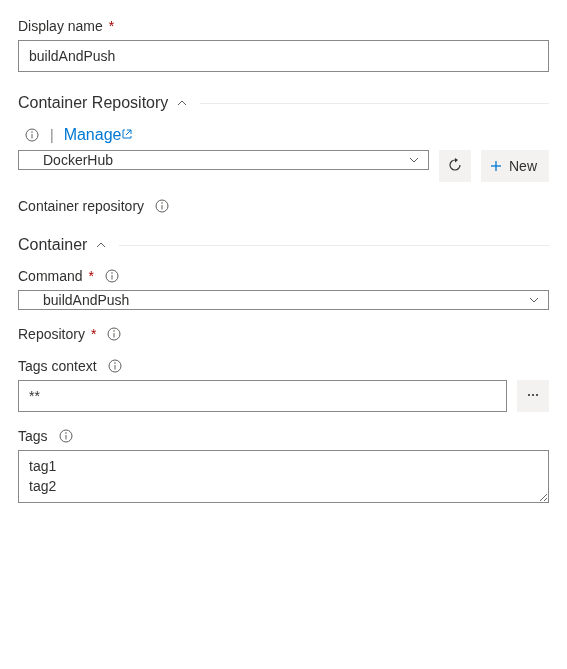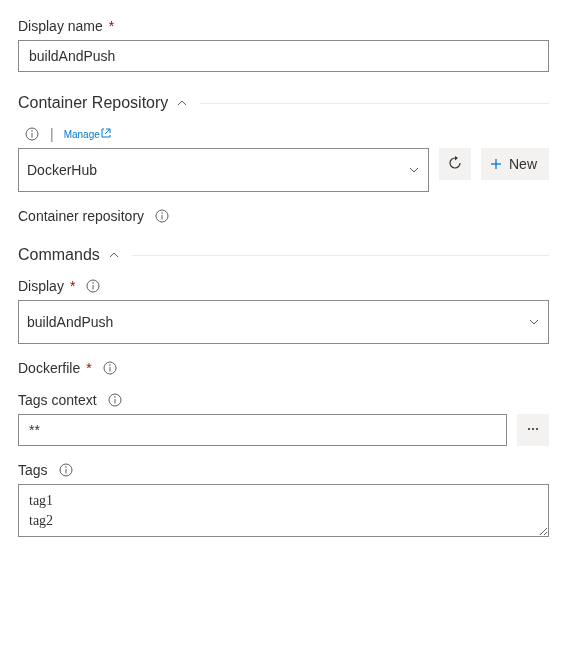--- a/index.html
+++ b/index.html
@@ -65,36 +65,36 @@
     .inline-sep {
       color: #8a8886;
       margin: 0 6px;
     }
     .manage-link {
       display: inline-flex;
       align-items: center;
       gap: 0;
       color: #0078d4;
       text-decoration: none;
-      font-size: 10px;
+      font-size: 16px;
       cursor: pointer;
     }
     .row-flex {
       display: flex;
       gap: 10px;
       align-items: stretch;
     }
     .dropdown {
       position: relative;
       display: flex;
       align-items: center;
-      height: 44px;
+      height: 20px;
       border: 1px solid #8a8886;
       background: #ffffff;
-      padding: 0 30px 0 8px;
+      padding: 0 30px 0 24px;
       font-size: 14px;
       color: #323130;
       cursor: pointer;
       flex: 1;
       min-width: 0;
     }
     .dropdown .caret {
       position: absolute;
       right: 8px;
       top: 50%;
@@ -136,21 +136,21 @@
       border: none;
       cursor: pointer;
     }
     .textarea {
       width: 100%;
       min-height: 52px;
       padding: 6px 10px;
       border: 1px solid #8a8886;
       background: #ffffff;
       font-size: 14px;
-      font-family: Liberation Serif, serif;
+      font-family: Liberation Sans, sans-serif;
       color: #323130;
       resize: vertical;
       outline: none;
       line-height: 1.4;
     }
     .spacer-top { margin-top: 14px; }
     .dropdown-full { width: 100%; }
     .svg-stroke { stroke: #605e5c; fill: none; stroke-width: 1; }
   </style>
 </head>
@@ -231,32 +231,32 @@
       <svg width="14" height="14" viewBox="0 0 14 14">
           <circle class="svg-stroke" cx="7" cy="7" r="6"></circle>
           <circle cx="7" cy="4" r="0.8" fill="#605e5c"></circle>
           <line class="svg-stroke" x1="7" y1="6" x2="7" y2="10.5"></line>
         </svg>
     </span>
   </div>
 </div>
 
 <div class="section-header">
-  <span>Commands</span>
+  <span>Container</span>
   <span class="chevron">
     <svg width="12" height="12" viewBox="0 0 12 12">
         <path class="svg-stroke" d="M2 8 L6 4 L10 8"></path>
       </svg>
   </span>
   <span class="rule"></span>
 </div>
 
 <div class="field-row">
   <div class="label-row">
-    <span>Display</span>
+    <span>Command</span>
     <span class="required">*</span>
     <span class="info-icon">
       <svg width="14" height="14" viewBox="0 0 14 14">
           <circle class="svg-stroke" cx="7" cy="7" r="6"></circle>
           <circle cx="7" cy="4" r="0.8" fill="#605e5c"></circle>
           <line class="svg-stroke" x1="7" y1="6" x2="7" y2="10.5"></line>
         </svg>
     </span>
   </div>
   <div class="dropdown dropdown-full">
@@ -264,21 +264,21 @@
     <span class="caret">
       <svg width="12" height="12" viewBox="0 0 12 12">
           <path class="svg-stroke" d="M2 4 L6 8 L10 4"></path>
         </svg>
     </span>
   </div>
 </div>
 
 <div class="field-row spacer-top">
   <div class="label-row">
-    <span>Dockerfile</span>
+    <span>Repository</span>
     <span class="required">*</span>
     <span class="info-icon">
       <svg width="14" height="14" viewBox="0 0 14 14">
           <circle class="svg-stroke" cx="7" cy="7" r="6"></circle>
           <circle cx="7" cy="4" r="0.8" fill="#605e5c"></circle>
           <line class="svg-stroke" x1="7" y1="6" x2="7" y2="10.5"></line>
         </svg>
     </span>
   </div>
 </div>

